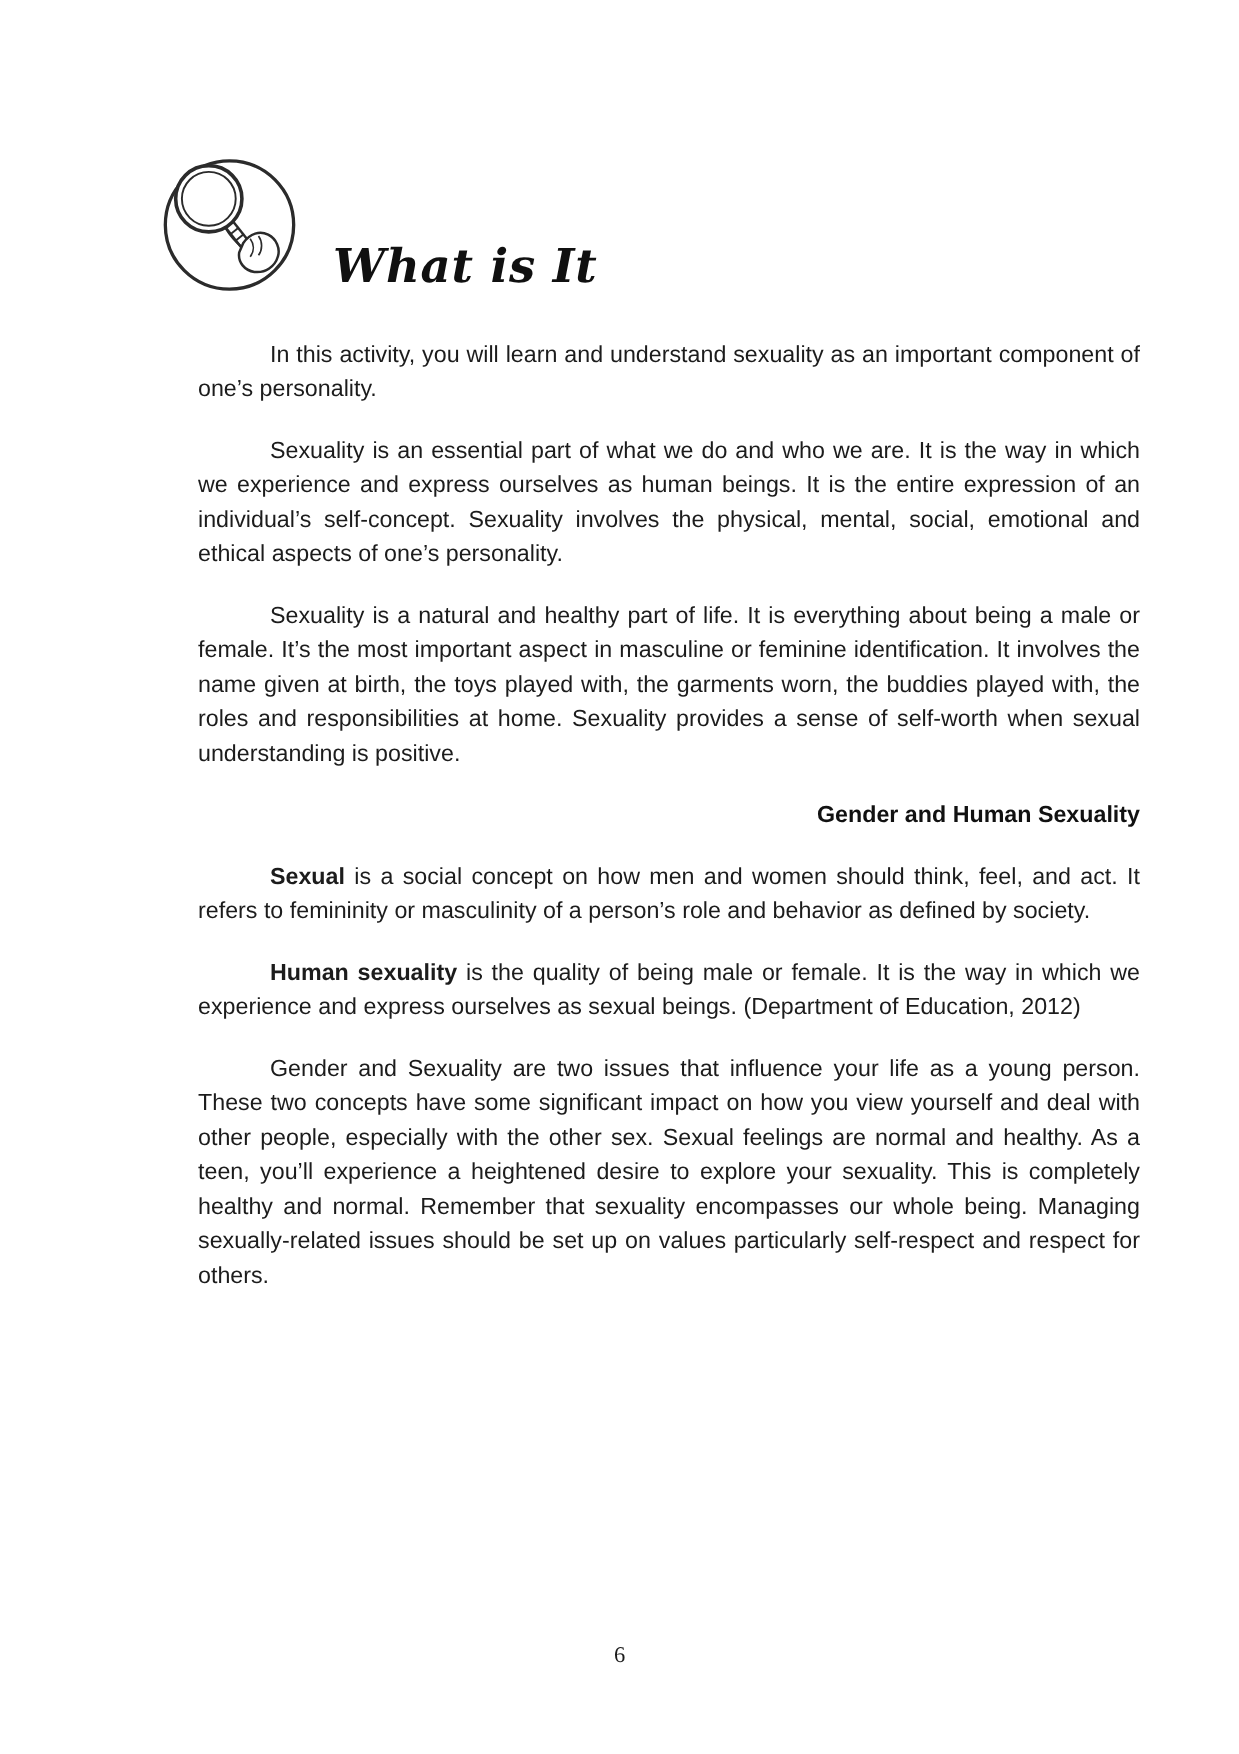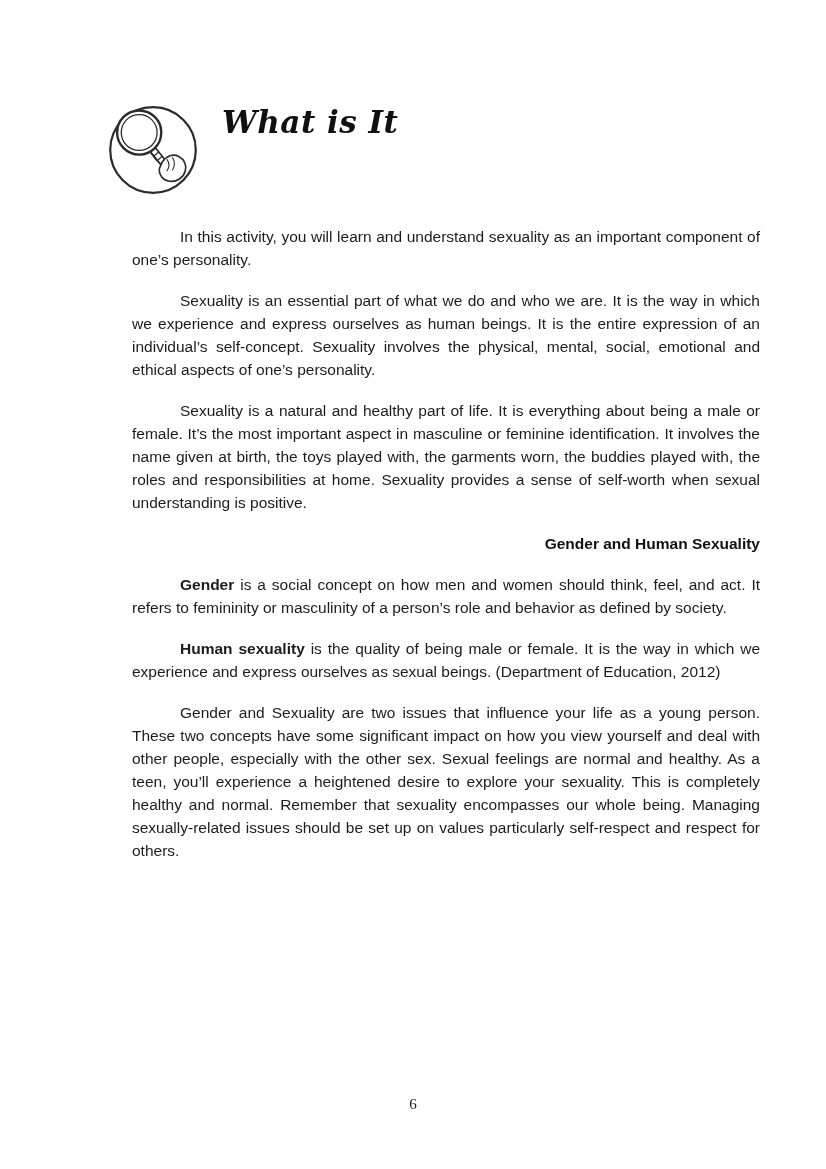--- a/index.html
+++ b/index.html
@@ -11,21 +11,21 @@
     background: #ffffff;
     font-family: "Liberation Sans", sans-serif;
     color: #1c1c1c;
     overflow: hidden;
   }
   .header {
     position: absolute;
     left: 107px;
     top: 104px;
     display: flex;
-    align-items: flex-start;
+    align-items: flex-end;
   }
   .icon-wrap {
     width: 92px;
     height: 92px;
     flex: 0 0 auto;
   }
   .title {
     margin-left: 23px;
     font-family: "DejaVu Serif", serif;
     font-style: italic;
@@ -98,21 +98,21 @@
     <h1 class="title">What is It</h1>
   </div>
 
   <div class="content">
     <p>In this activity, you will learn and understand sexuality as an important component of one’s personality.</p>
     <p>Sexuality is an essential part of what we do and who we are. It is the way in which we experience and express ourselves as human beings. It is the entire expression of an individual’s self-concept. Sexuality involves the physical, mental, social, emotional and ethical aspects of one’s personality.</p>
     <p>Sexuality is a natural and healthy part of life. It is everything about being a male or female. It’s the most important aspect in masculine or feminine identification. It involves the name given at birth, the toys played with, the garments worn, the buddies played with, the roles and responsibilities at home. Sexuality provides a sense of self-worth when sexual understanding is positive.</p>
 
     <h2>Gender and Human Sexuality</h2>
 
-    <p><b>Gender</b><span> is a social concept on how men and women should think, feel, and act.  It refers to femininity or masculinity of a person’s role and behavior as defined by society.</span></p>
+    <p><b>Sexual</b><span> is a social concept on how men and women should think, feel, and act.  It refers to femininity or masculinity of a person’s role and behavior as defined by society.</span></p>
 
     <p><b>Human sexuality</b><span> is the quality of being male or female.  It is the way in which we experience and express ourselves as sexual beings. (Department of Education, 2012)</span></p>
 
     <p>Gender and Sexuality are two issues that influence your life as a young person. These two concepts have some significant impact on how you view yourself and deal with other people, especially with the other sex. Sexual feelings are normal and healthy. As a teen, you’ll experience a heightened desire to explore your sexuality. This is completely healthy and normal. Remember that sexuality encompasses our whole being. Managing sexually-related issues should be set up on values particularly self-respect and respect for others.</p>
   </div>
 
   <div class="footer">
     <span>6</span>
   </div>
 

